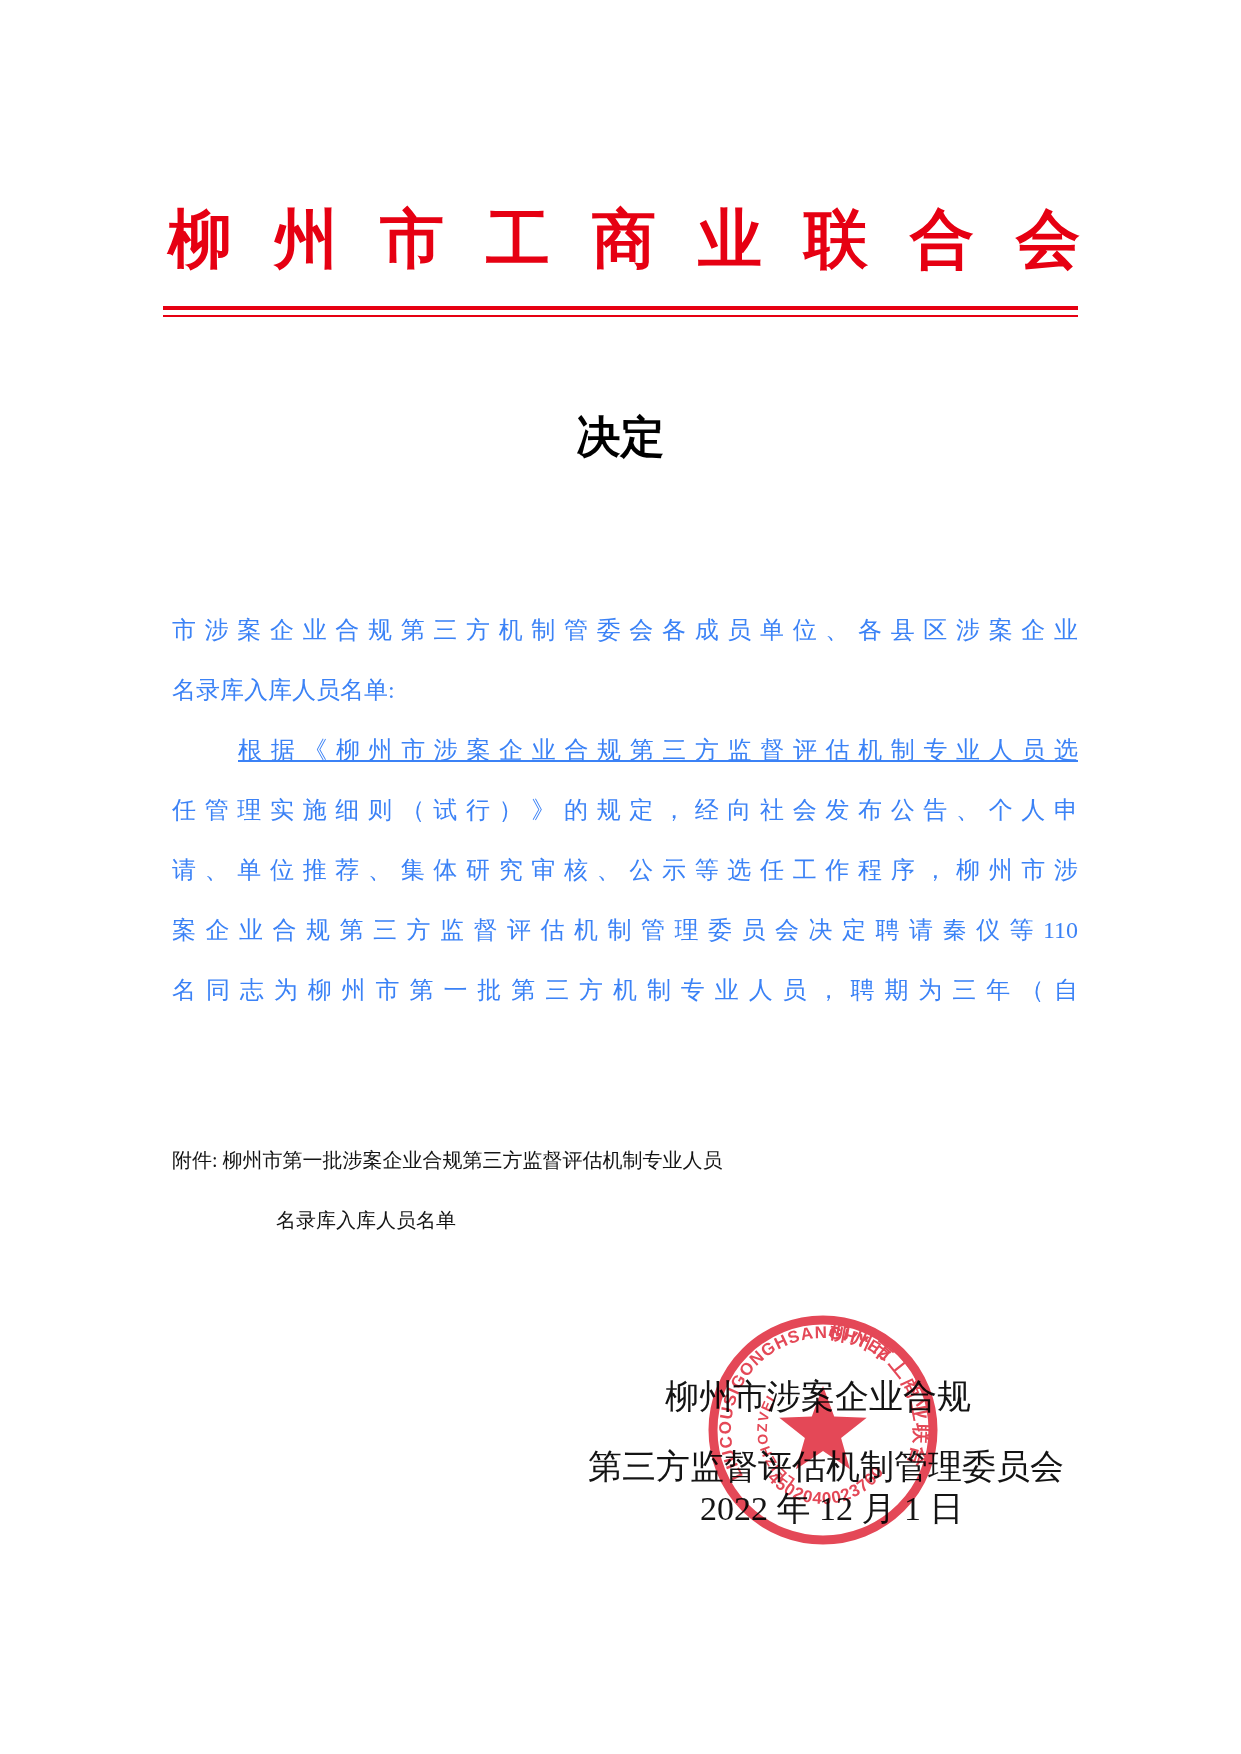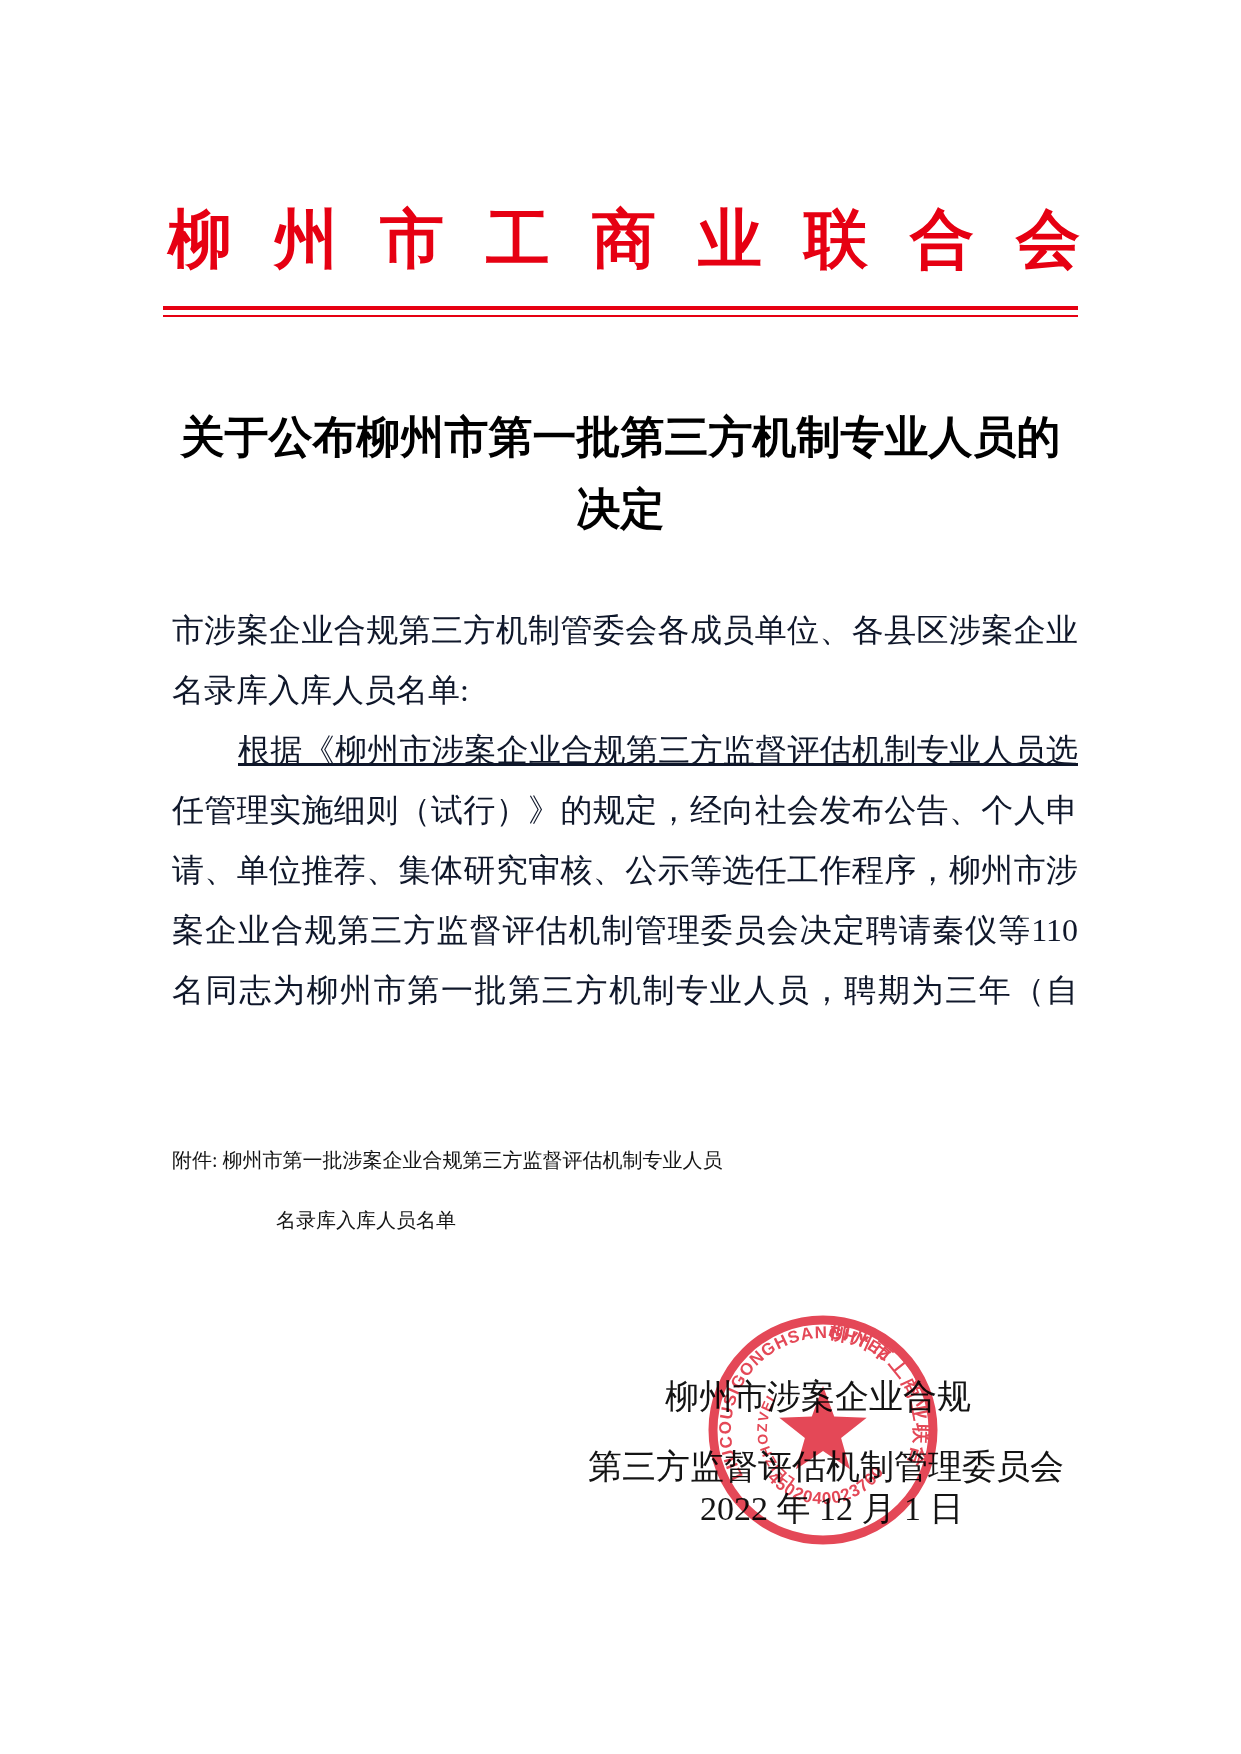--- a/index.html
+++ b/index.html
@@ -43,23 +43,23 @@
     line-height: 72px;
     color: #000000;
   }
 
   
   .doc-body {
     position: absolute;
     top: 600px;
     left: 172px;
     width: 906px;
-    font-size: 32px;
+    font-size: 24px;
     line-height: 60px;
-    color: #0f172a;
+    color: #3b82f6;
   }
   .body-line { height: 60px; white-space: nowrap; }
   .body-line.fill {
     white-space: normal;
     text-align: justify;
     text-align-last: justify;
   }
   .body-line.indent { text-indent: 66px; text-decoration: underline; }
 
   
@@ -102,21 +102,20 @@
 
   <h1 class="org-header">柳 州 市 工 商 业 联 合 会</h1>
 
   <div class="header-rule">
     <div class="rule-thick"></div>
     <div class="rule-gap"></div>
     <div class="rule-thin"></div>
   </div>
 
   <div class="doc-title">
-    <div>关于公布柳州市第一批第三方机制专业人员的</div>
     <div>决定</div>
   </div>
 
   <div class="doc-body" id="body-lines">
       <div class="body-line fill">市涉案企业合规第三方机制管委会各成员单位、各县区涉案企业</div>
       <div class="body-line">名录库入库人员名单:</div>
       <div class="body-line fill indent">根据《柳州市涉案企业合规第三方监督评估机制专业人员选</div>
       <div class="body-line fill">任管理实施细则（试行）》的规定，经向社会发布公告、个人申</div>
       <div class="body-line fill">请、单位推荐、集体研究审核、公示等选任工作程序，柳州市涉</div>
       <div class="body-line fill">案企业合规第三方监督评估机制管理委员会决定聘请秦仪等110</div>

